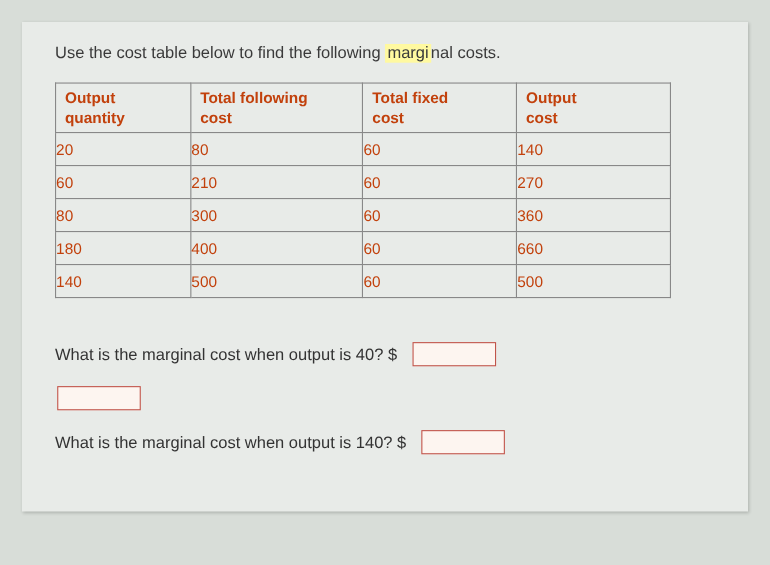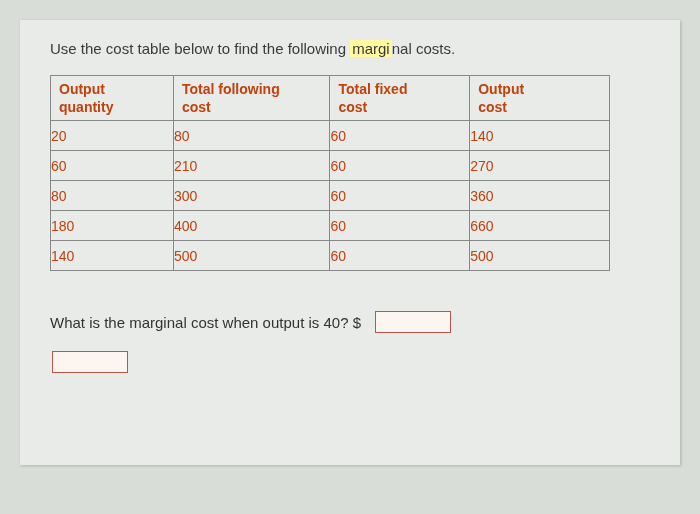--- a/index.html
+++ b/index.html
@@ -141,14 +141,18 @@
 
   <div class="question-line">
     <span>What is the marginal cost when output is 40?   $</span>
     <input class="answer-input" type="text" value="" style="">
   </div>
 
   <div class="question-line">
     <input class="answer-input" type="text" value="" style="">
   </div>
 
+  <div class="question-line">
+    <span>What is the marginal cost when output is 140?   $</span>
+    <input class="answer-input" type="text" value="" style="">
+  </div>
 
 </div>
 
 </body></html>

